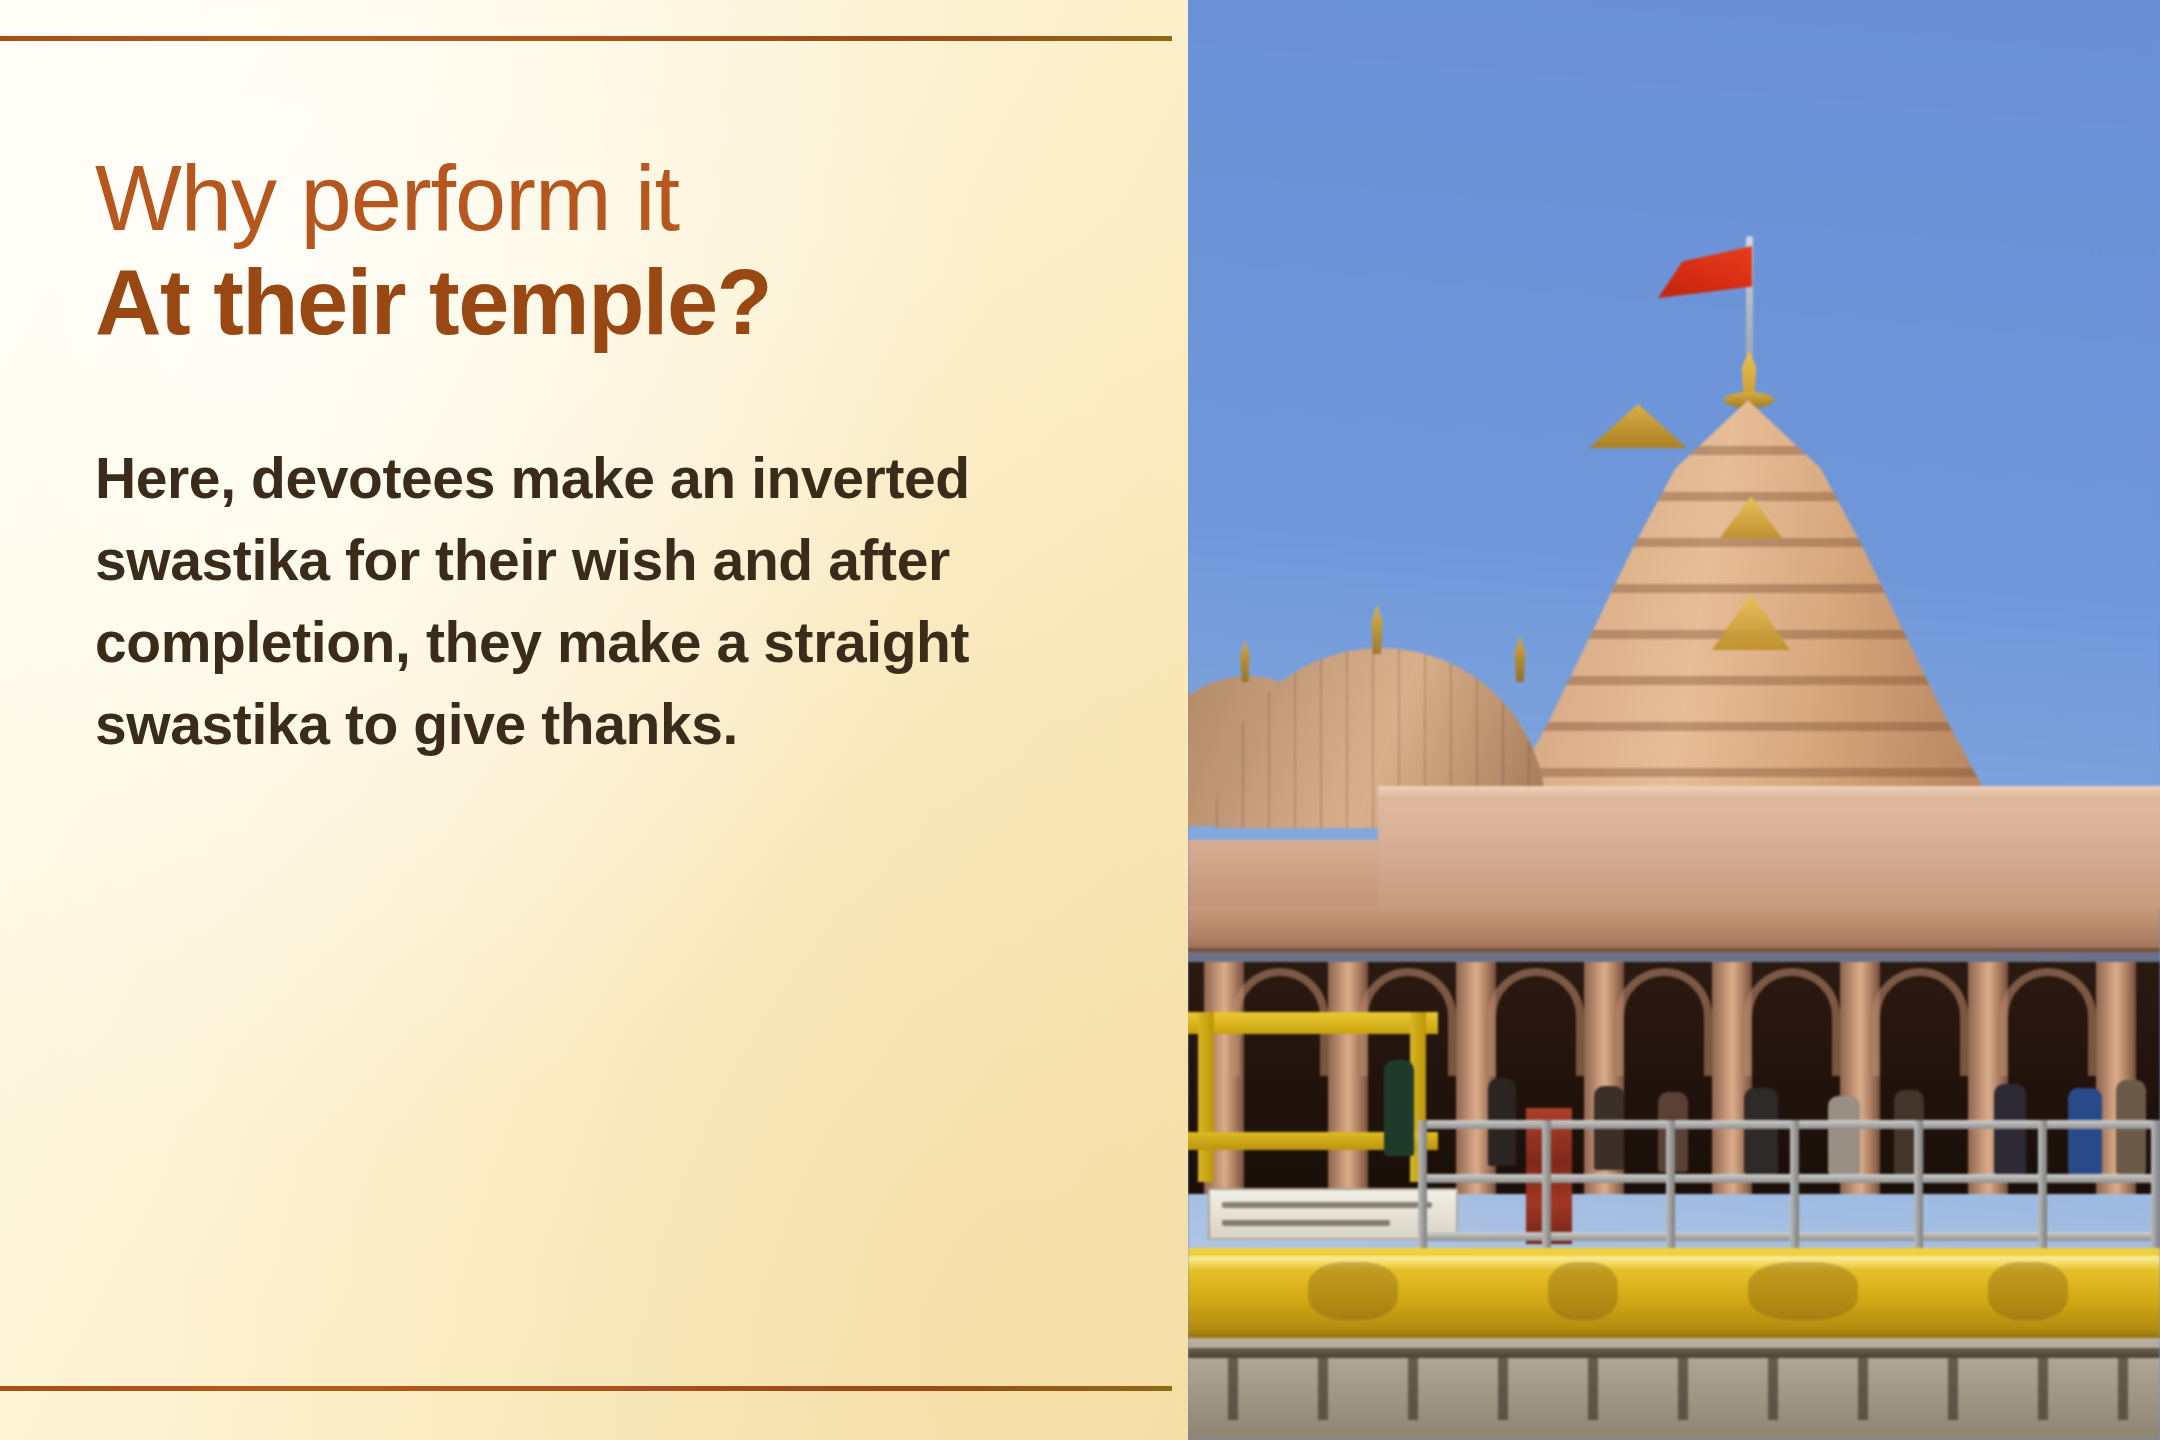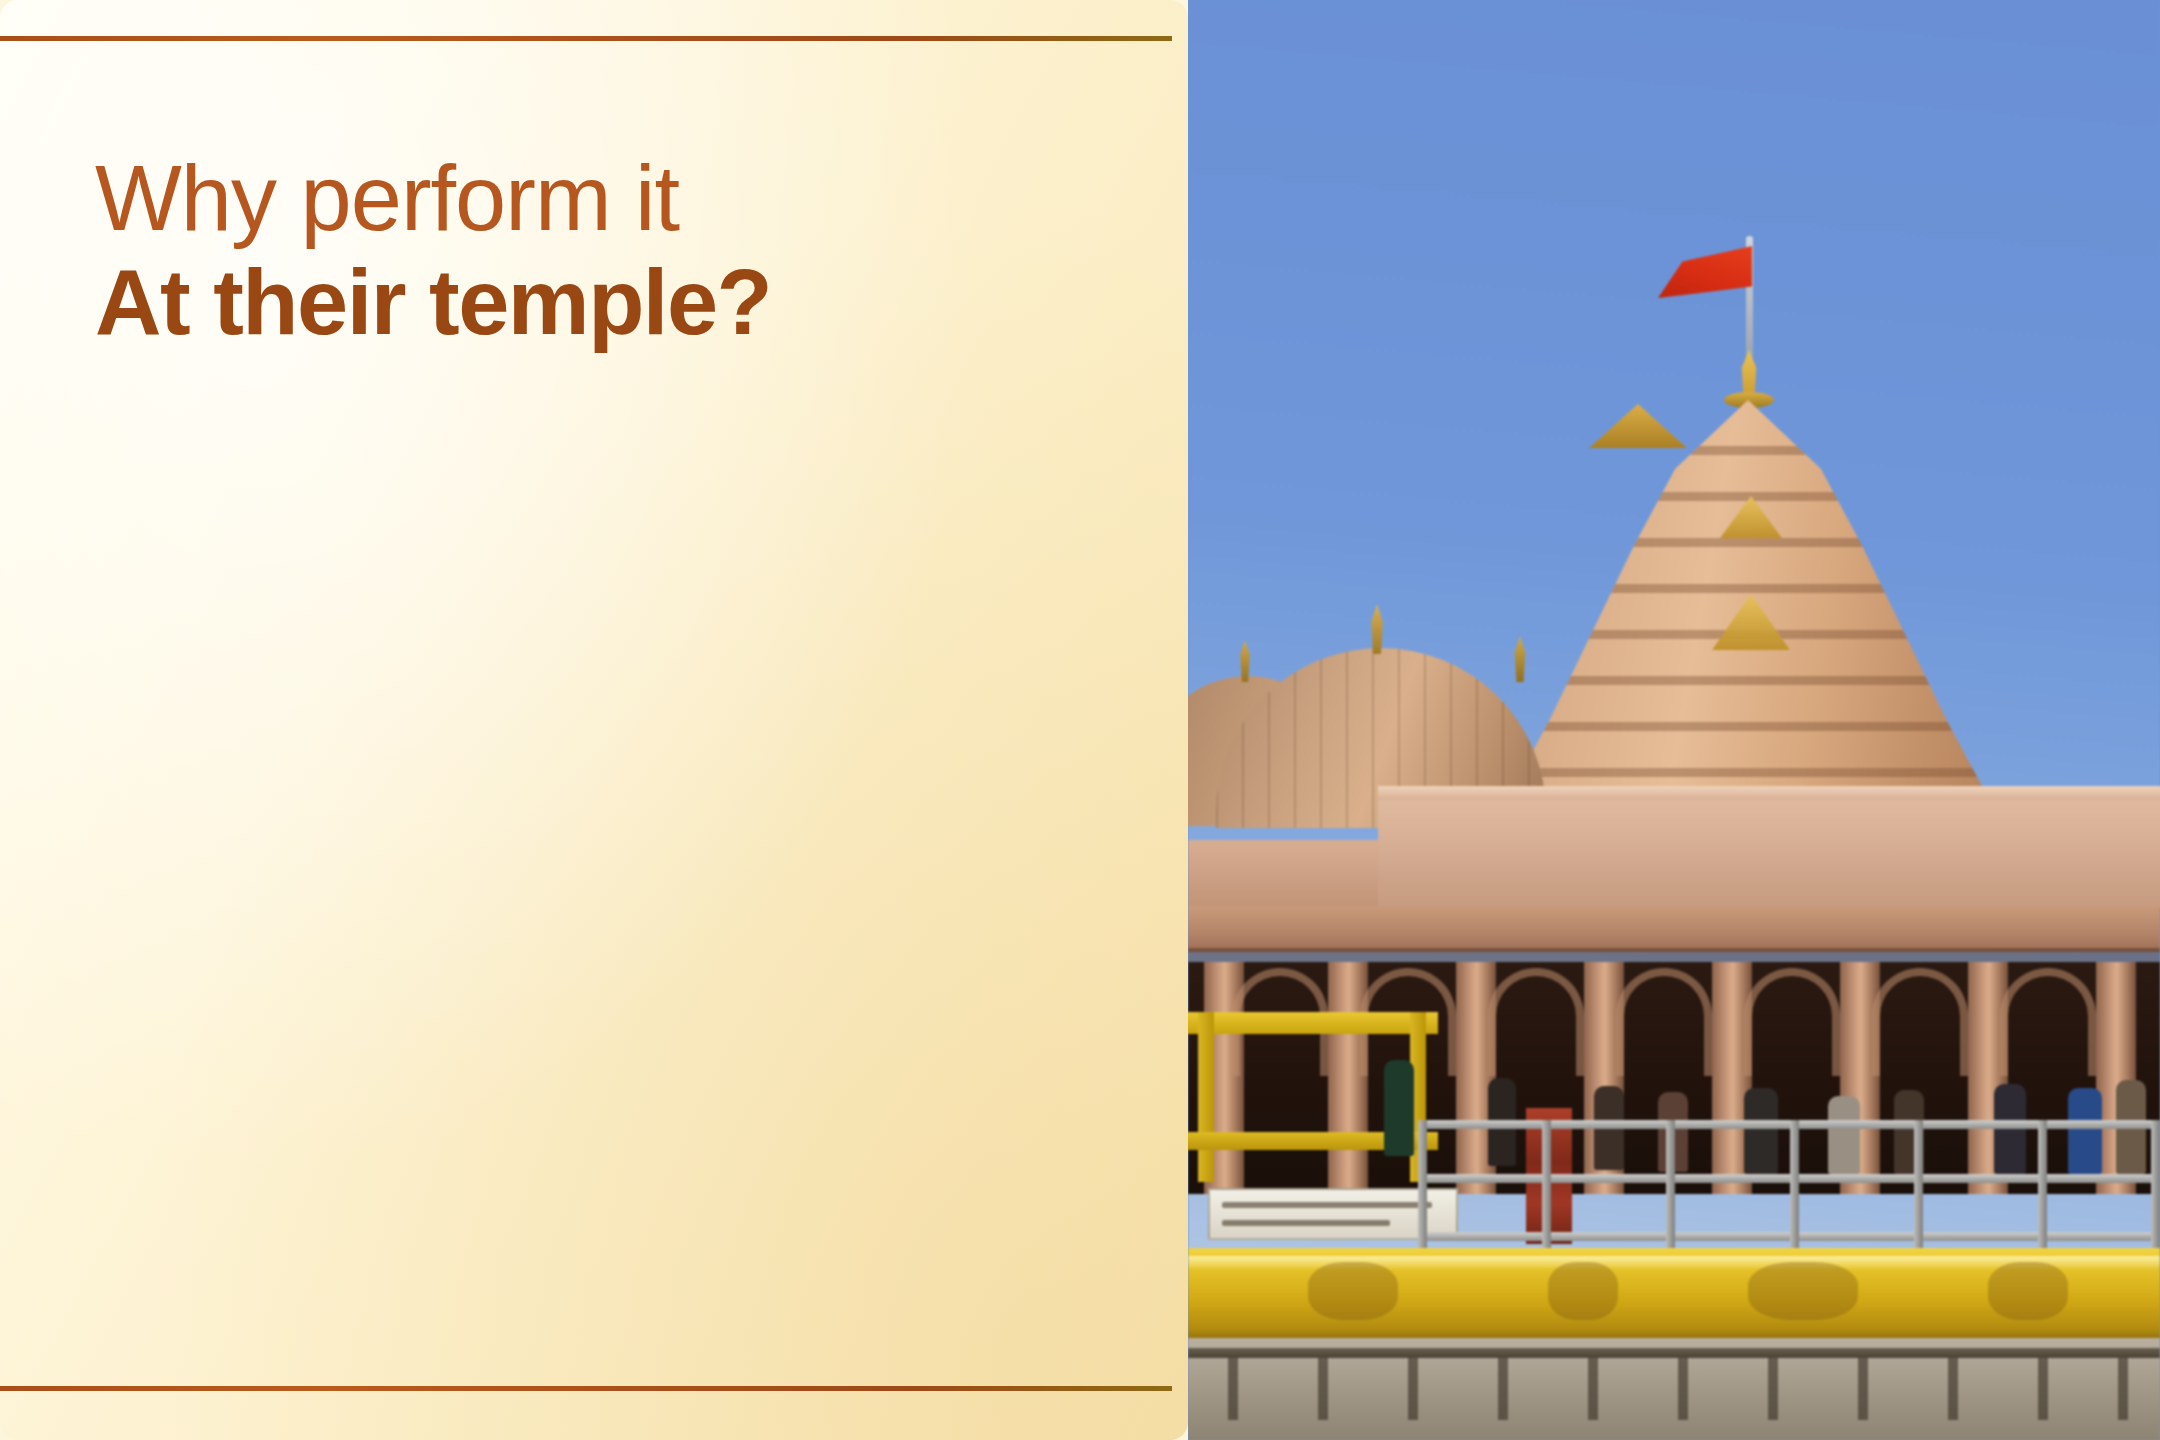--- a/index.html
+++ b/index.html
@@ -18,21 +18,20 @@
     background:
       linear-gradient(118deg,
         #fffdf2 0%,
         #fff9e4 18%,
         #fdf3d4 42%,
         #fbeec6 66%,
         #fae9ba 85%,
         #f8e4ae 100%);
     overflow:hidden;
     flex:0 0 1188px;
-    border-radius:18px;
   }
   
   .paper-sheen{
     position:absolute; inset:0;
     background:
       radial-gradient(ellipse at 22% 18%, rgba(255,255,255,.75) 0%, rgba(255,255,255,0) 55%),
       radial-gradient(ellipse at 85% 92%, rgba(236,205,140,.35) 0%, rgba(236,205,140,0) 60%);
     pointer-events:none;
   }
   .rule {
@@ -282,20 +281,21 @@
 
     <div class="rule top"></div>
     <div class="rule bottom"></div>
 
     <div class="content">
       <h1 class="headline">
         <span class="headline-line1">Why perform it</span>
         <span class="headline-line2">At their temple?</span>
       </h1>
 
+      <p class="body-copy">Here, devotees make an inverted swastika for their wish and after completion, they make a straight swastika to give thanks.</p>
     </div>
   </section>
 
   <section class="photo-panel">
     <div class="photo-inner">
 
       <div class="sky"></div>
 
       <div class="flag-pole"></div>
       <div class="flag-cloth2"></div>

